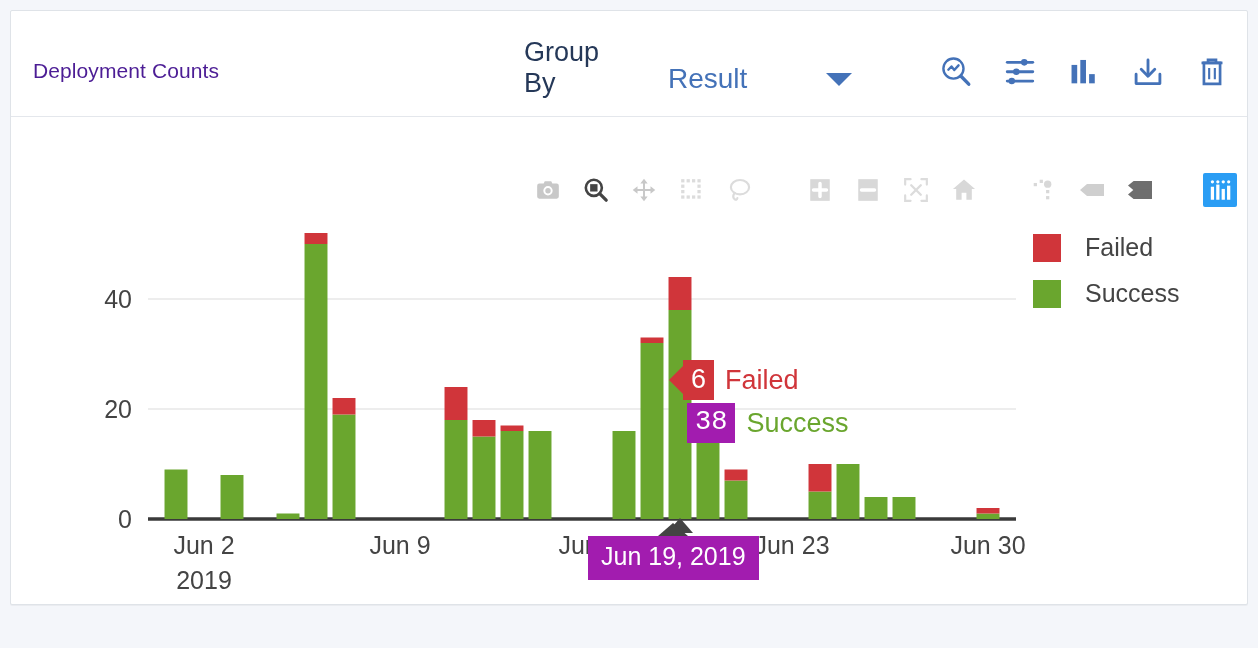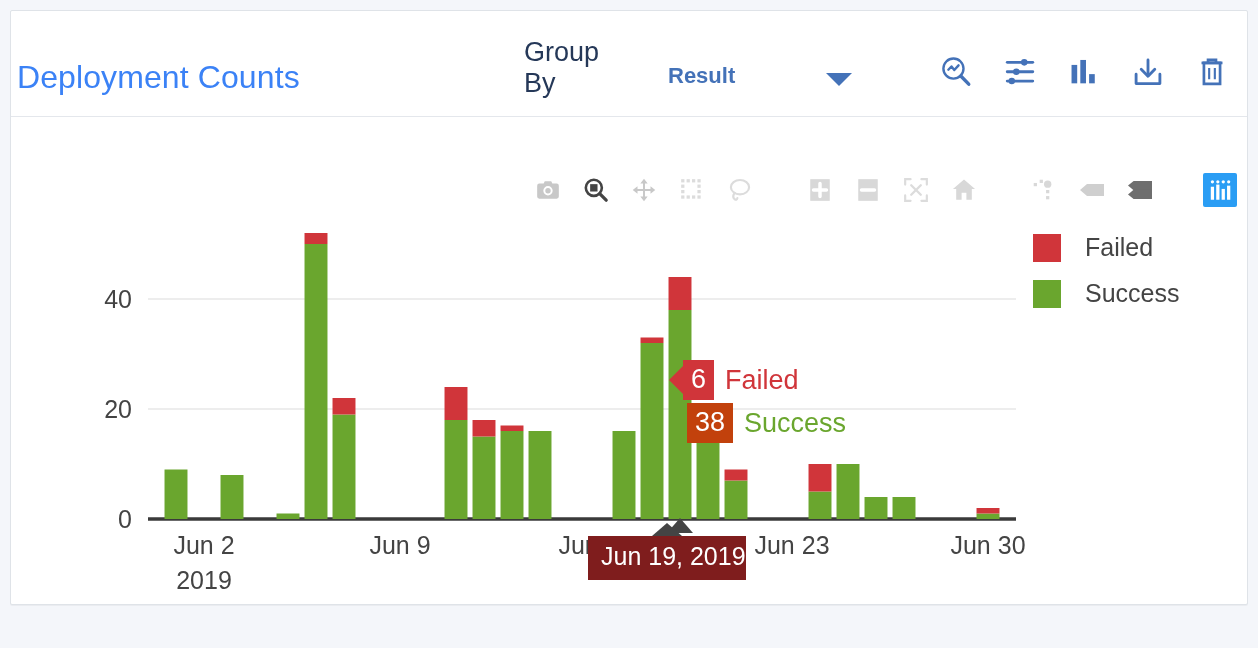--- a/index.html
+++ b/index.html
@@ -22,39 +22,39 @@
   }
 
   
   .card-header {
     position: relative;
     height: 106px;
     border-bottom: 1px solid #e4e7ec;
   }
   .panel-title {
     position: absolute;
-    left: 6px; top: 48px;
-    font-size: 32px;
-    color: #3b82f6;
+    left: 22px; top: 48px;
+    font-size: 21px;
+    color: #4c1d95;
     letter-spacing: .1px;
     white-space: nowrap;
   }
   .groupby-label {
     position: absolute;
     left: 513px; top: 26px;
     width: 92px;
     font-size: 27px;
     line-height: 31px;
     color: #253858;
   }
   .groupby-value {
     position: absolute;
     left: 657px; top: 52px;
-    font-size: 22px;
-    font-weight: bold;
+    font-size: 28px;
+    font-weight: normal;
     color: #4472b8;
     cursor: pointer;
   }
   .caret {
     position: absolute;
     left: 815px; top: 62px;
     width: 0; height: 0;
     border-left: 13px solid transparent;
     border-right: 13px solid transparent;
     border-top: 13px solid #4472b8;
@@ -125,31 +125,31 @@
     width: 0; height: 0;
     border-top: 14px solid transparent;
     border-bottom: 14px solid transparent;
   }
   .hl-name { font-size: 27px; margin-left: 11px; white-space: nowrap; }
 
   .hl-failed .hl-box { background: #d0353a; }
   .hl-failed .hl-box::before { border-right: 14px solid #d0353a; }
   .hl-failed .hl-name { color: #d0353a; }
 
-  .hl-success .hl-box { background: #c2410c; }
+  .hl-success .hl-box { background: #a21caf; font-family: Liberation Mono, monospace; }
   .hl-success .hl-box::before { border-right: 14px solid #6aa62e; }
   .hl-success .hl-name { color: #6aa62e; }
 
   
   .x-tooltip {
     position: absolute;
-    background: #7f1d1d;
+    background: #a21caf;
     color: #ffffff;
     font-size: 25px;
-    padding: 6px 0 9px 13px;
+    padding: 6px 13px 9px 13px;
     white-space: nowrap;
   }
   .x-tooltip::before {
     content: "";
     position: absolute;
     top: -13px; left: 50%;
     transform: translateX(-50%);
     width: 0; height: 0;
     border-left: 15px solid transparent;
     border-right: 15px solid transparent;

